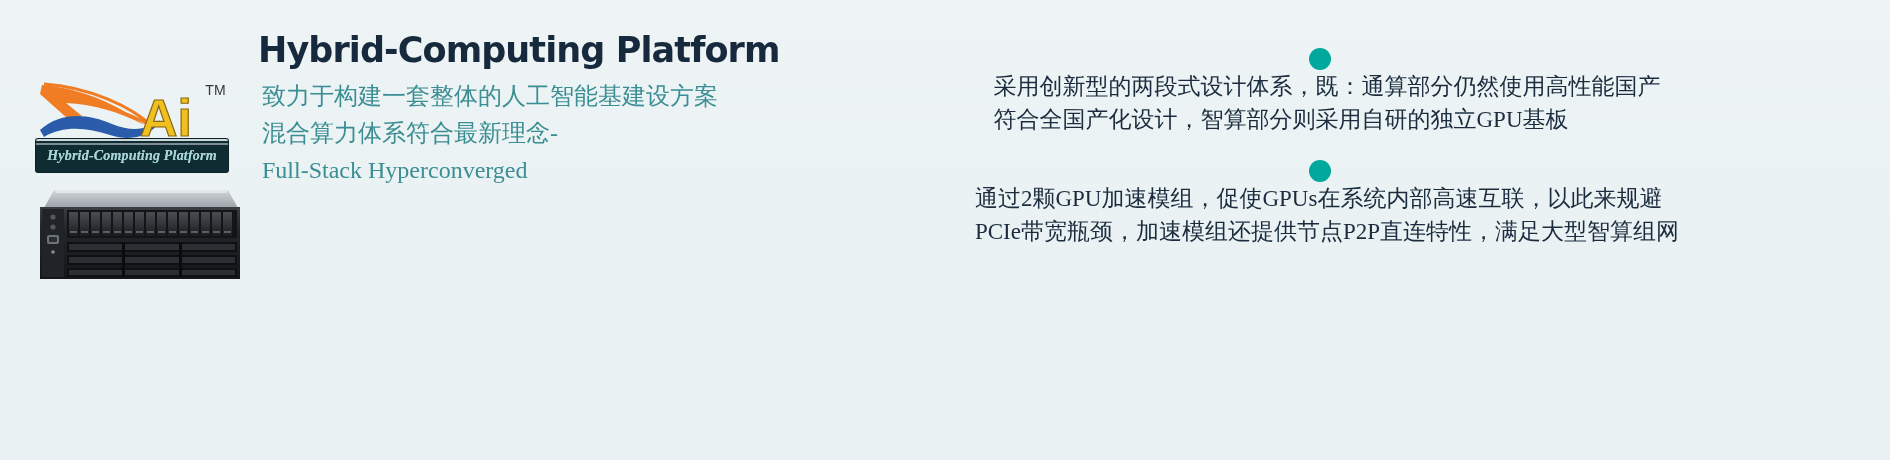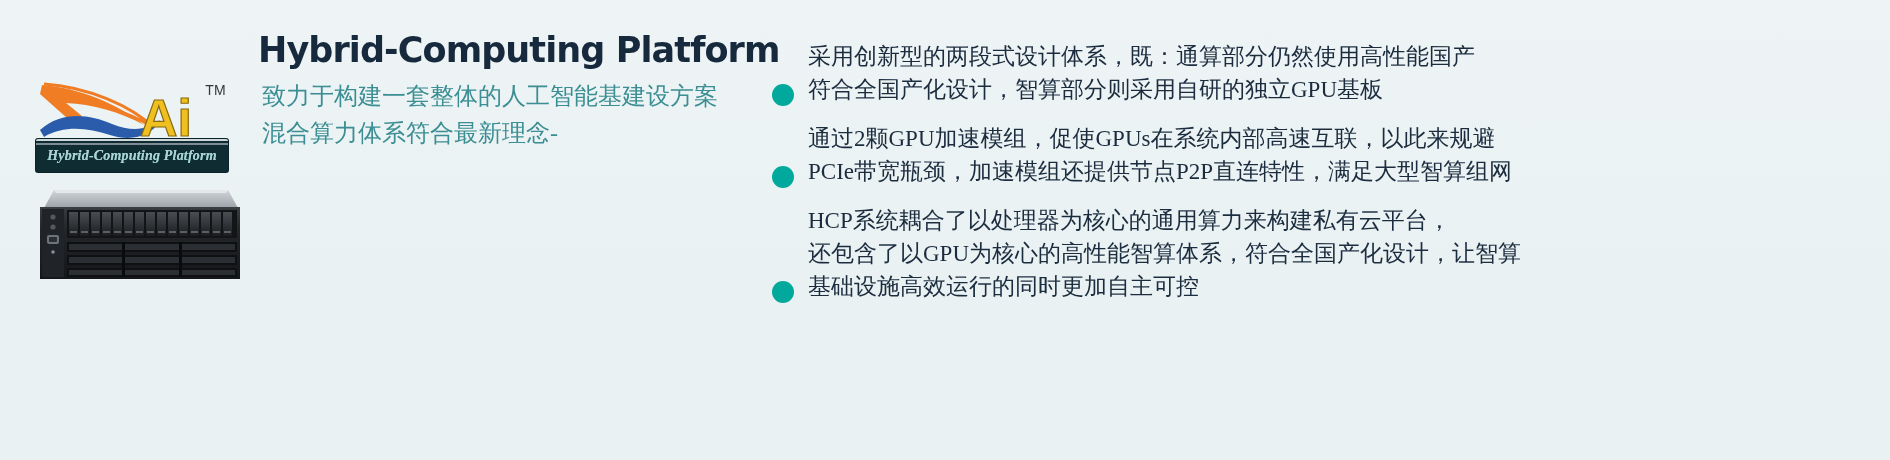--- a/index.html
+++ b/index.html
@@ -128,22 +128,23 @@
 
   
   #bullets {
     position: absolute;
     left: 772px;
     top: 40px;
     width: 1110px;
   }
   .bullet-row {
     display: flex;
-    align-items: flex-end;
+    align-items: center;
     margin-bottom: 16px;
+    flex-direction: column;
   }
   .bullet-dot {
     flex: 0 0 auto;
     width: 22px;
     height: 22px;
     border-radius: 50%;
     background: #00a99b;
     margin-top: 8px;
     margin-right: 14px;
   }
@@ -273,20 +274,21 @@
         </g>
       </svg>
     </div>
   </div>
 
   <div id="center-col">
     <div id="main-title">Hybrid-Computing Platform</div>
     <div>
       <div class="subtitle-line">致力于构建一套整体的人工智能基建设方案</div>
       <div class="subtitle-line">混合算力体系符合最新理念-</div>
+      <div class="subtitle-line">Full-Stack Hyperconverged</div>
     </div>
   </div>
 
   <div id="bullets">
 
     <div class="bullet-row">
       <div class="bullet-dot"></div>
       <div class="bullet-text">
         <div class="bullet-line">采用创新型的两段式设计体系，既：通算部分仍然使用高性能国产</div>
         <div class="bullet-line">符合全国产化设计，智算部分则采用自研的独立GPU基板</div>
@@ -294,23 +296,15 @@
     </div>
 
     <div class="bullet-row">
       <div class="bullet-dot"></div>
       <div class="bullet-text">
         <div class="bullet-line">通过2颗GPU加速模组，促使GPUs在系统内部高速互联，以此来规避</div>
         <div class="bullet-line">PCIe带宽瓶颈，加速模组还提供节点P2P直连特性，满足大型智算组网</div>
       </div>
     </div>
 
-    <div class="bullet-row">
-      <div class="bullet-dot"></div>
-      <div class="bullet-text">
-        <div class="bullet-line">HCP系统耦合了以处理器为核心的通用算力来构建私有云平台，</div>
-        <div class="bullet-line">还包含了以GPU为核心的高性能智算体系，符合全国产化设计，让智算</div>
-        <div class="bullet-line">基础设施高效运行的同时更加自主可控</div>
-      </div>
-    </div>
 
   </div>
 </div>
 
 </body></html>

